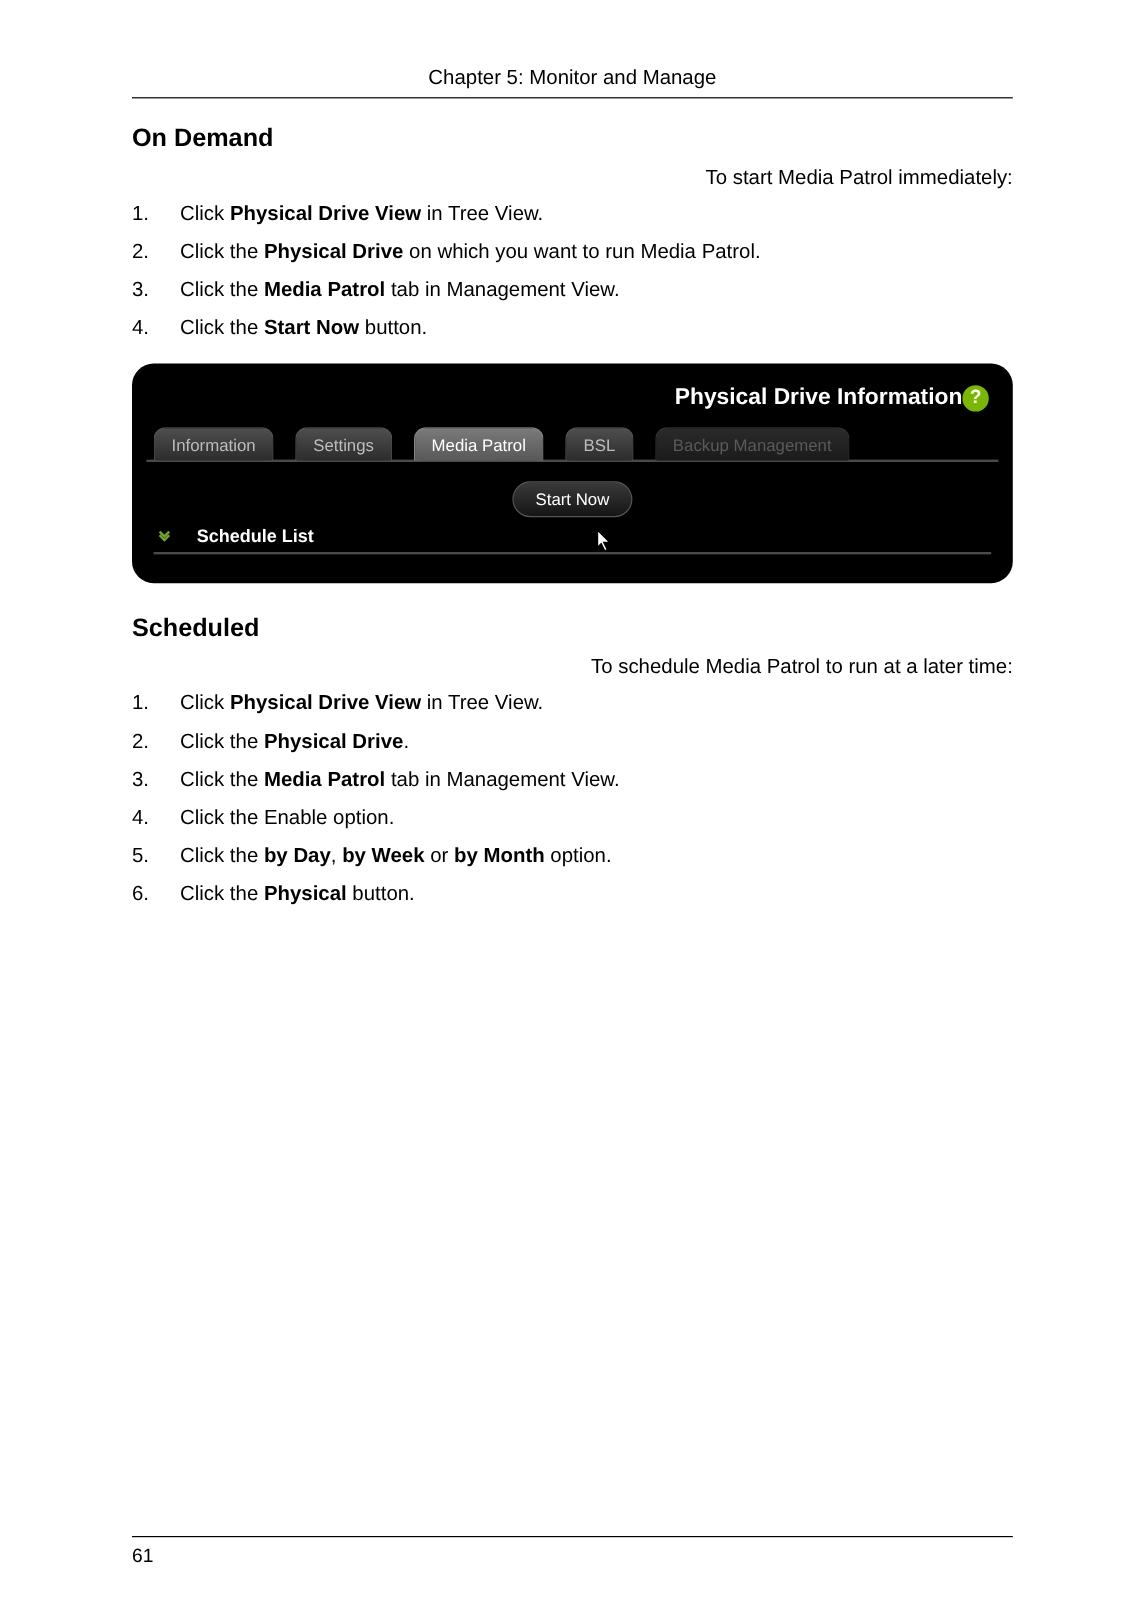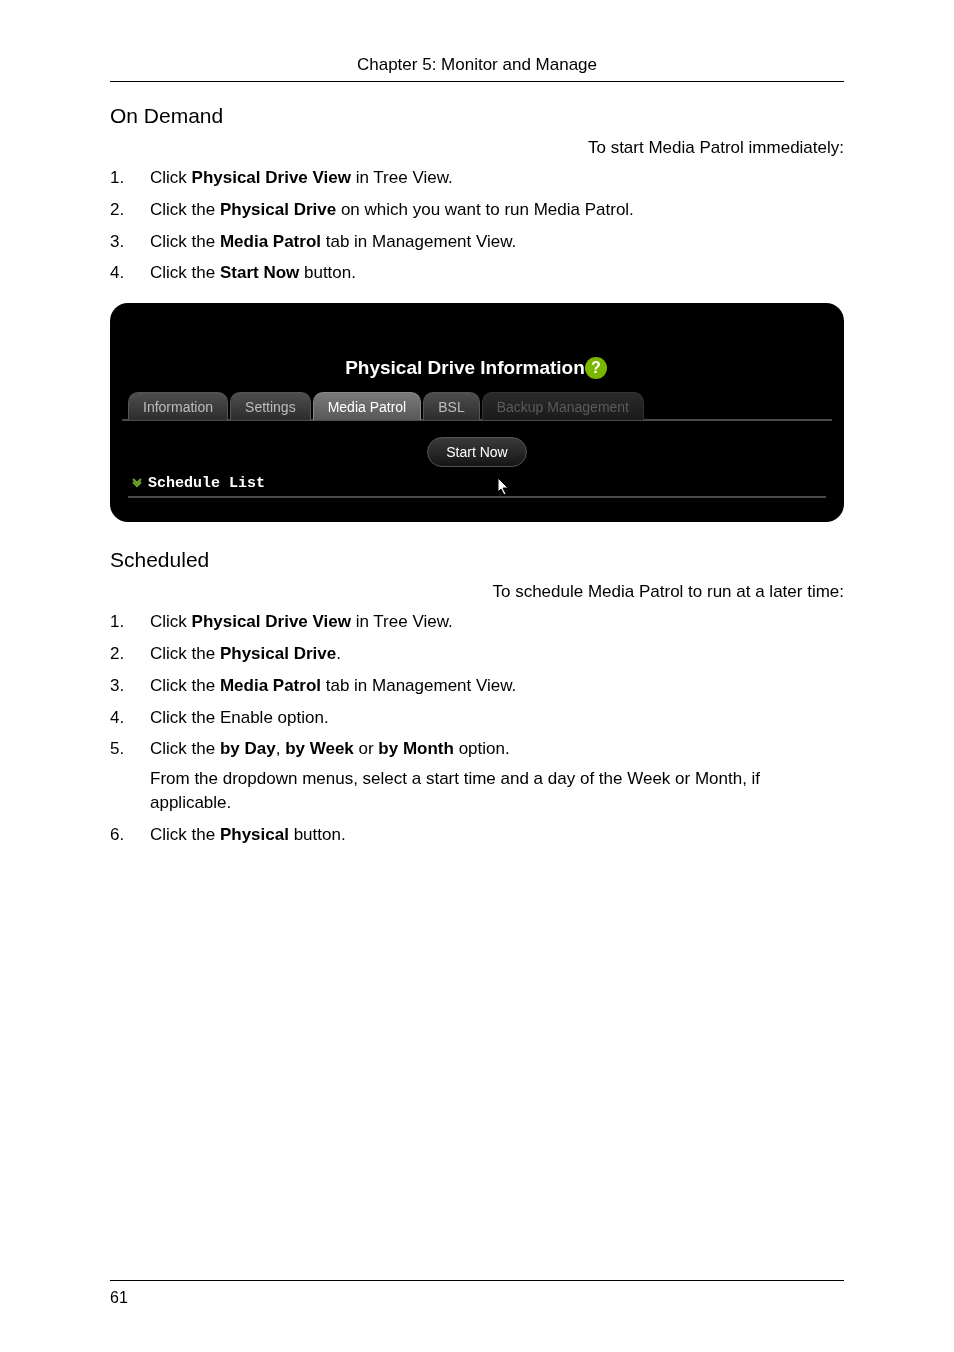--- a/index.html
+++ b/index.html
@@ -15,21 +15,21 @@
   }
   .chapter-header {
     text-align: center;
     font-size: 17px;
     padding-bottom: 6px;
     border-bottom: 1.5px solid #000;
     margin-bottom: 22px;
   }
   h3.section {
     font-size: 21px;
-    font-weight: normal;
+    font-weight: bold;
     margin-bottom: 10px;
   }
   p.body-text {
     font-size: 17px;
     margin-bottom: 8px;
     text-align: right;
   }
   ol.steps {
     list-style: none;
     font-size: 17px;
@@ -54,24 +54,23 @@
 
   
   .panel-wrap {
     background: #000;
     border-radius: 18px;
     padding: 12px 12px 24px 12px;
     margin-bottom: 26px;
   }
   .panel-title-row {
     display: flex;
-    justify-content: center;
+    justify-content: flex-end;
     align-items: center;
     padding: 6px 8px 12px 6px;
-    margin-top: 36px;
   }
   .panel-title {
     color: #fff;
     font-weight: bold;
     font-size: 19px;
   }
   .help-icon {
     width: 22px;
     height: 22px;
     border-radius: 50%;
@@ -79,21 +78,21 @@
     color: #fff;
     font-weight: bold;
     font-size: 16px;
     display: flex;
     align-items: center;
     justify-content: center;
   }
   .tabs-row {
     display: flex;
     align-items: center;
-    gap: 2px;
+    gap: 18px;
     padding-left: 6px;
     border-bottom: 2px solid #4a4a4a;
   }
   .tab {
     padding: 6px 14px 5px 14px;
     font-size: 14px;
     border-top-left-radius: 10px;
     border-top-right-radius: 10px;
     border: 1px solid #555;
     border-bottom: none;
@@ -131,28 +130,27 @@
   .cursor-icon {
     position: absolute;
     right: 32px;
     bottom: -10px;
     width: 0; height: 0;
   }
   .cursor-icon svg { position: absolute; top:0; left:0; }
   .schedule-row {
     display: flex;
     align-items: center;
-    gap: 4px;
+    gap: 20px;
     color: #fff;
     font-size: 15px;
     font-weight: bold;
     padding: 0 2px 4px 2px;
     border-bottom: 2px solid #4a4a4a;
     margin: 0 6px;
-    font-family: Liberation Mono, monospace;
   }
   .chev {
     width: 14px; height: 14px;
     display: inline-flex;
     align-items: center;
     justify-content: center;
   }
   .footer {
     position: absolute;
     bottom: 45px;
@@ -247,21 +245,20 @@
     <li>
       <span class="num">4.</span>
       <span class="txt">
         <div>Click the Enable option.</div>
       </span>
     </li>
     <li>
       <span class="num">5.</span>
       <span class="txt">
         <div>Click the <b>by Day</b>, <b>by Week</b> or <b>by Month</b> option.</div>
-        <div class="sub-para">From the dropdown menus, select a start time and a day of the Week or Month, if applicable.</div>
       </span>
     </li>
     <li>
       <span class="num">6.</span>
       <span class="txt">
         <div>Click the <b>Physical</b> button.</div>
       </span>
     </li>
   </ol>
 

